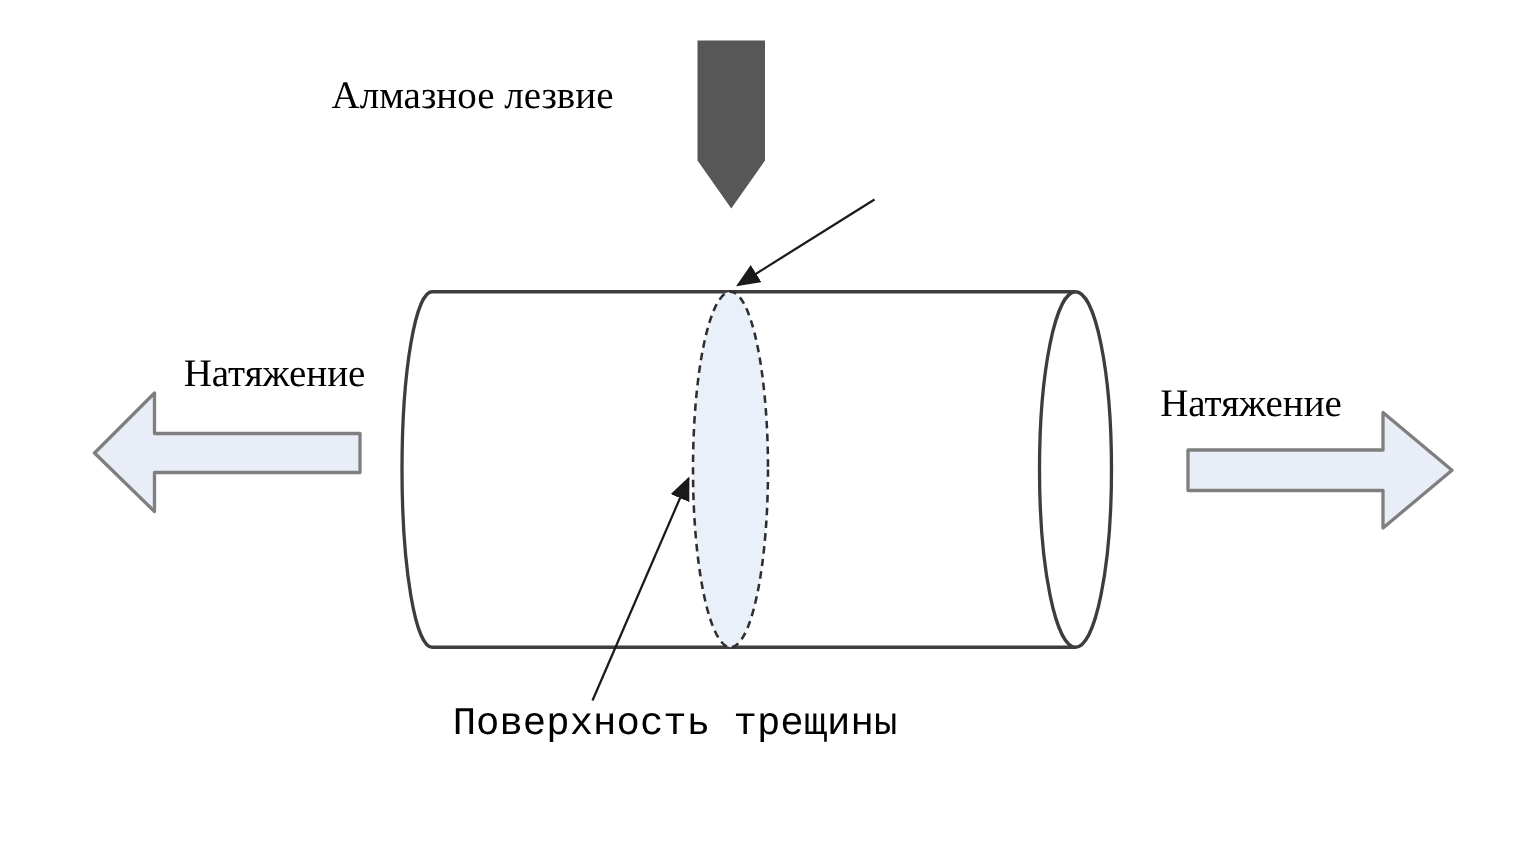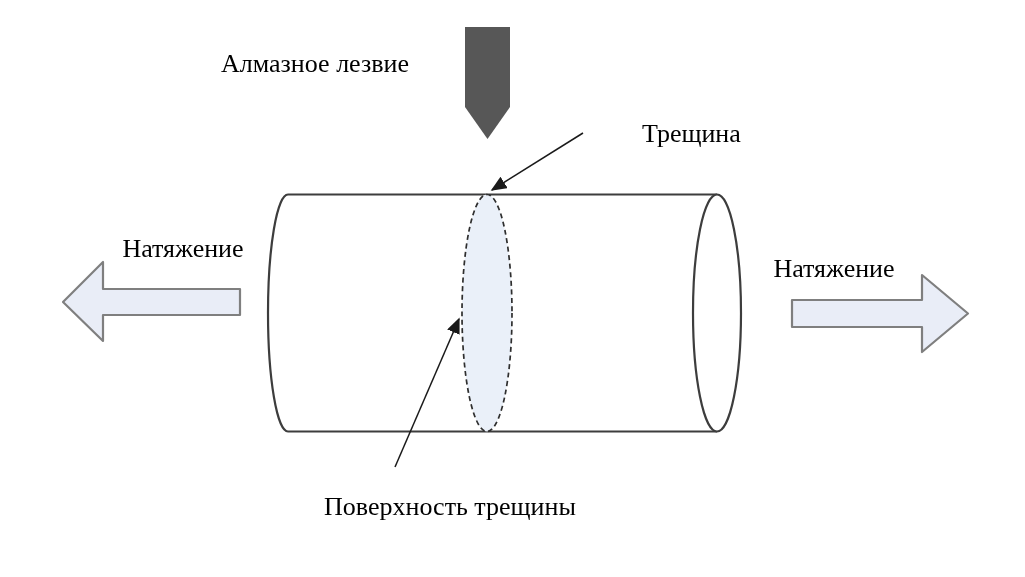--- a/index.html
+++ b/index.html
@@ -58,21 +58,20 @@
 
     <polygon points="63,302 103,262 103,289 240,289 240,315 103,315 103,341" stroke-width="2.2" stroke-linejoin="round" fill="#e9edf7" stroke="#7f7f7f"></polygon>
 
     <polygon points="792,300 922,300 922,275 968,313.5 922,352 922,327 792,327" stroke-width="2.2" stroke-linejoin="round" fill="#e9edf7" stroke="#7f7f7f"></polygon>
   </svg>
 
   <div class="label centered" style="left:315px; top:48px;">
     <div>Алмазное лезвие</div>
   </div>
 
-  <div class="label" style="left:642px; top:118px;">Трещина</div>
 
   <div class="label centered" style="left:183px; top:233px;">Натяжение</div>
 
   <div class="label centered" style="left:834px; top:253px;">Натяжение</div>
 
-  <div class="label centered" style="left:450px; top:491px;">Поверхность трещины</div>
+  <div class="label centered" style="left:450px; top:467px;font-family:Liberation Mono, monospace;">Поверхность трещины</div>
 
 </div>
 
 </body></html>

